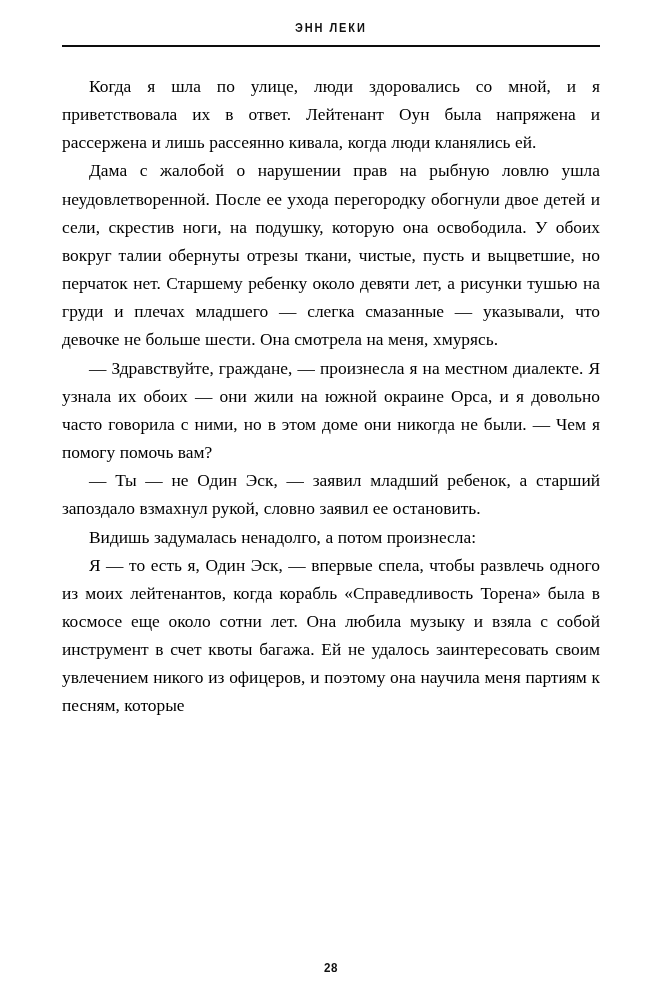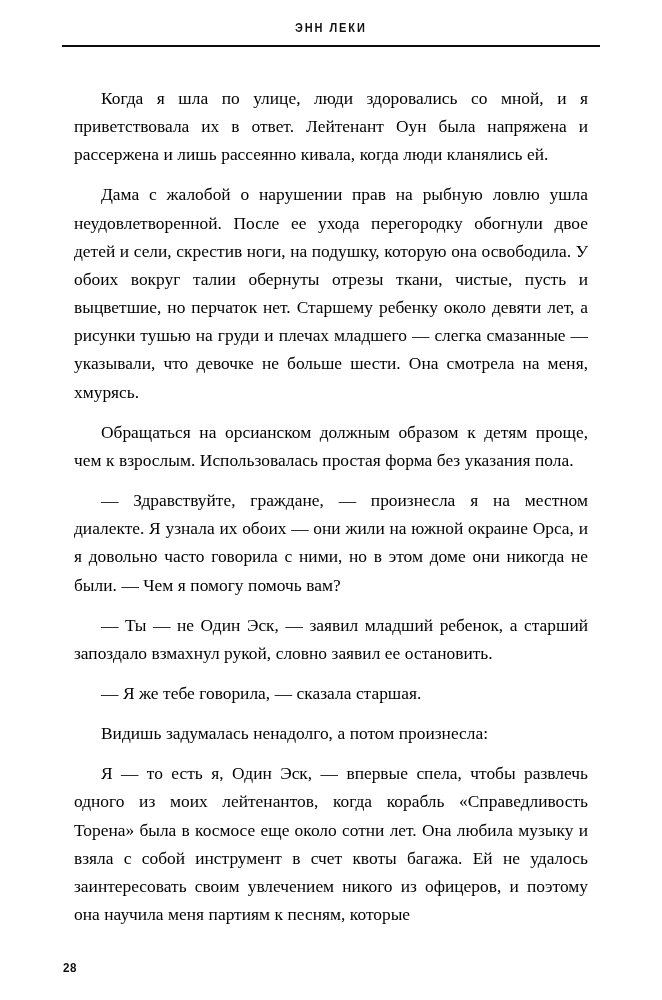--- a/index.html
+++ b/index.html
@@ -59,30 +59,31 @@
     width: 538px;
     font-size: 17.4px;
     line-height: 28.15px;
     text-align: justify;
     text-justify: inter-word;
     -webkit-hyphens: auto;
     hyphens: auto;
     word-spacing: 0.01em;
   }
   .textblock p {
-    margin: 12px;
+    margin: 0;
     text-indent: 27px;
   }
 
   
   .folio {
     position: absolute;
     left: 62px;
     top: 958px;
     width: 538px;
+    text-align: center;
   }
   .folio .folio-num {
     display: inline-block;
     font-family: "Liberation Sans", "DejaVu Sans", sans-serif;
     font-weight: bold;
     font-size: 13.5px;
     color: #111111;
     letter-spacing: 0.5px;
     transform: scaleX(0.86);
     transform-origin: center;
@@ -95,24 +96,22 @@
 
   <div class="running-head">
     <span class="rh-text">ЭНН ЛЕКИ</span>
   </div>
 
   <div class="head-rule"></div>
 
   <div class="textblock">
     <p>Когда я шла по улице, люди здоровались со мной, и я приветствовала их в ответ. Лейтенант Оун была напряжена и рассержена и лишь рассеянно кивала, когда люди кланялись ей.</p>
     <p>Дама с жалобой о нарушении прав на рыбную ловлю ушла неудовлетворенной. После ее ухода перегородку обогнули двое детей и сели, скрестив ноги, на подушку, которую она освободила. У обоих вокруг талии обернуты отрезы ткани, чистые, пусть и выцветшие, но перчаток нет. Старшему ребенку около девяти лет, а рисунки тушью на груди и плечах младшего — слегка смазанные — указывали, что девочке не больше шести. Она смотрела на меня, хмурясь.</p>
-    <p>Обращаться на орсианском должным образом к детям проще, чем к взрослым. Использовалась простая форма без указания пола.</p>
     <p>— Здравствуйте, граждане, — произнесла я на местном диалекте. Я узнала их обоих — они жили на южной окраине Орса, и я довольно часто говорила с ними, но в этом доме они никогда не были. — Чем я помогу помочь вам?</p>
     <p>— Ты — не Один Эск, — заявил младший ребенок, а старший запоздало взмахнул рукой, словно заявил ее остановить.</p>
-    <p>— Я же тебе говорила, — сказала старшая.</p>
     <p>Видишь задумалась ненадолго, а потом произнесла:</p>
     <p>Я — то есть я, Один Эск, — впервые спела, чтобы развлечь одного из моих лейтенантов, когда корабль «Справедливость Торена» была в космосе еще около сотни лет. Она любила музыку и взяла с собой инструмент в счет квоты багажа. Ей не удалось заинтересовать своим увлечением никого из офицеров, и поэтому она научила меня партиям к песням, которые</p>
   </div>
 
   <div class="folio">
     <span class="folio-num">28</span>
   </div>
 
 </div>
 

